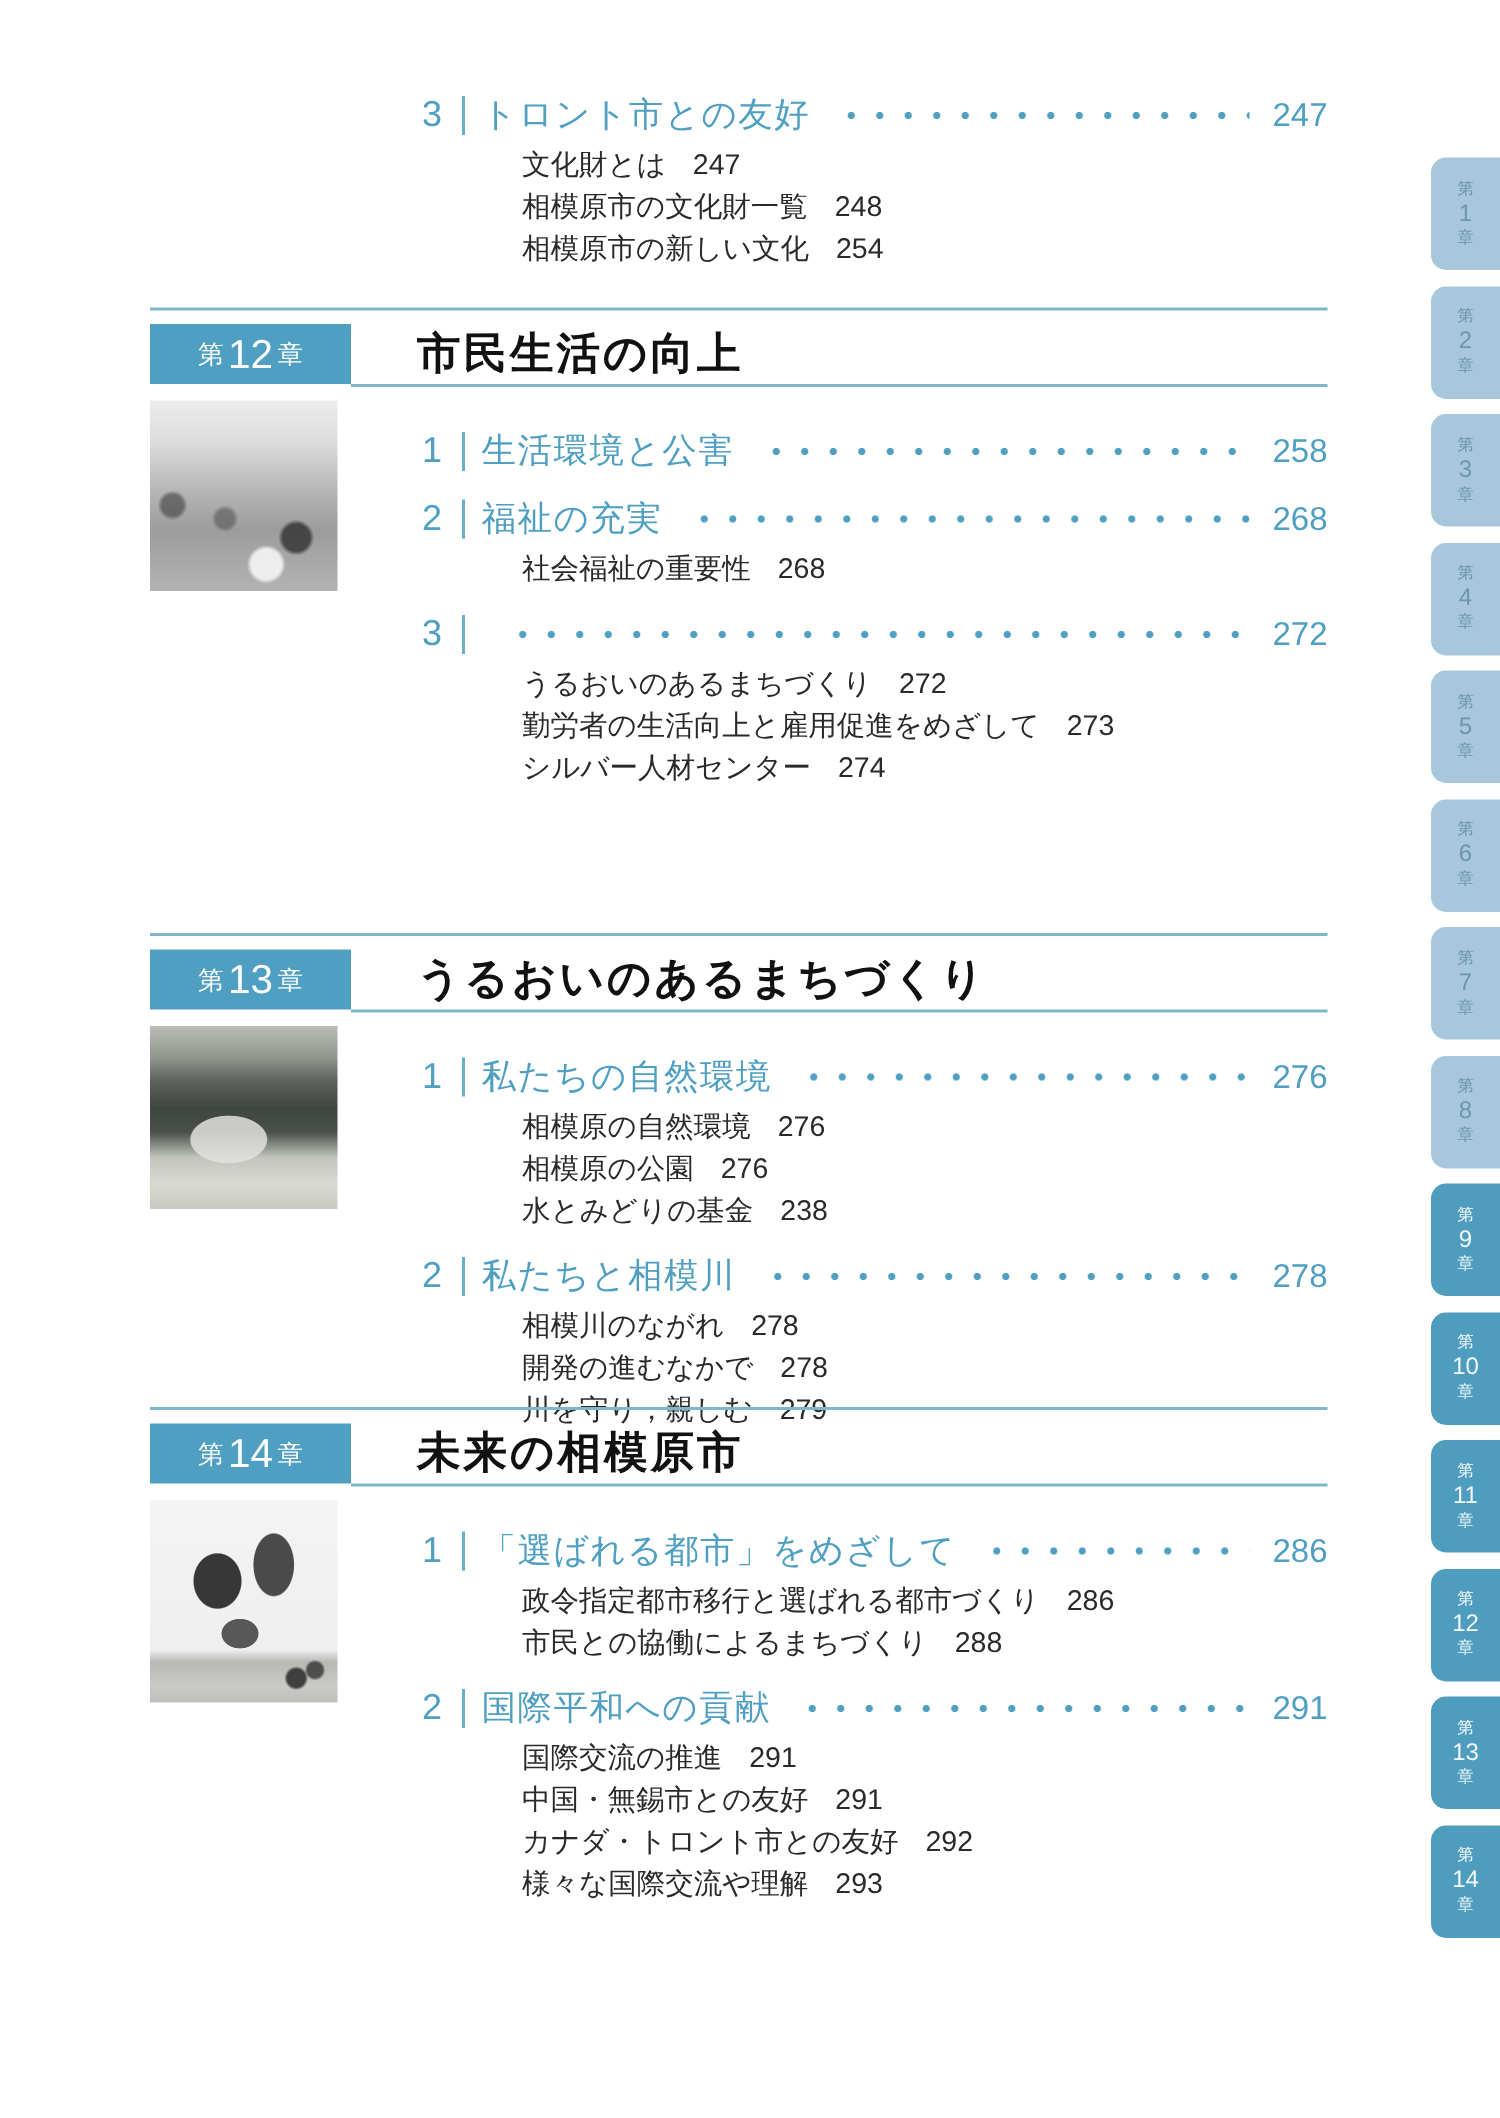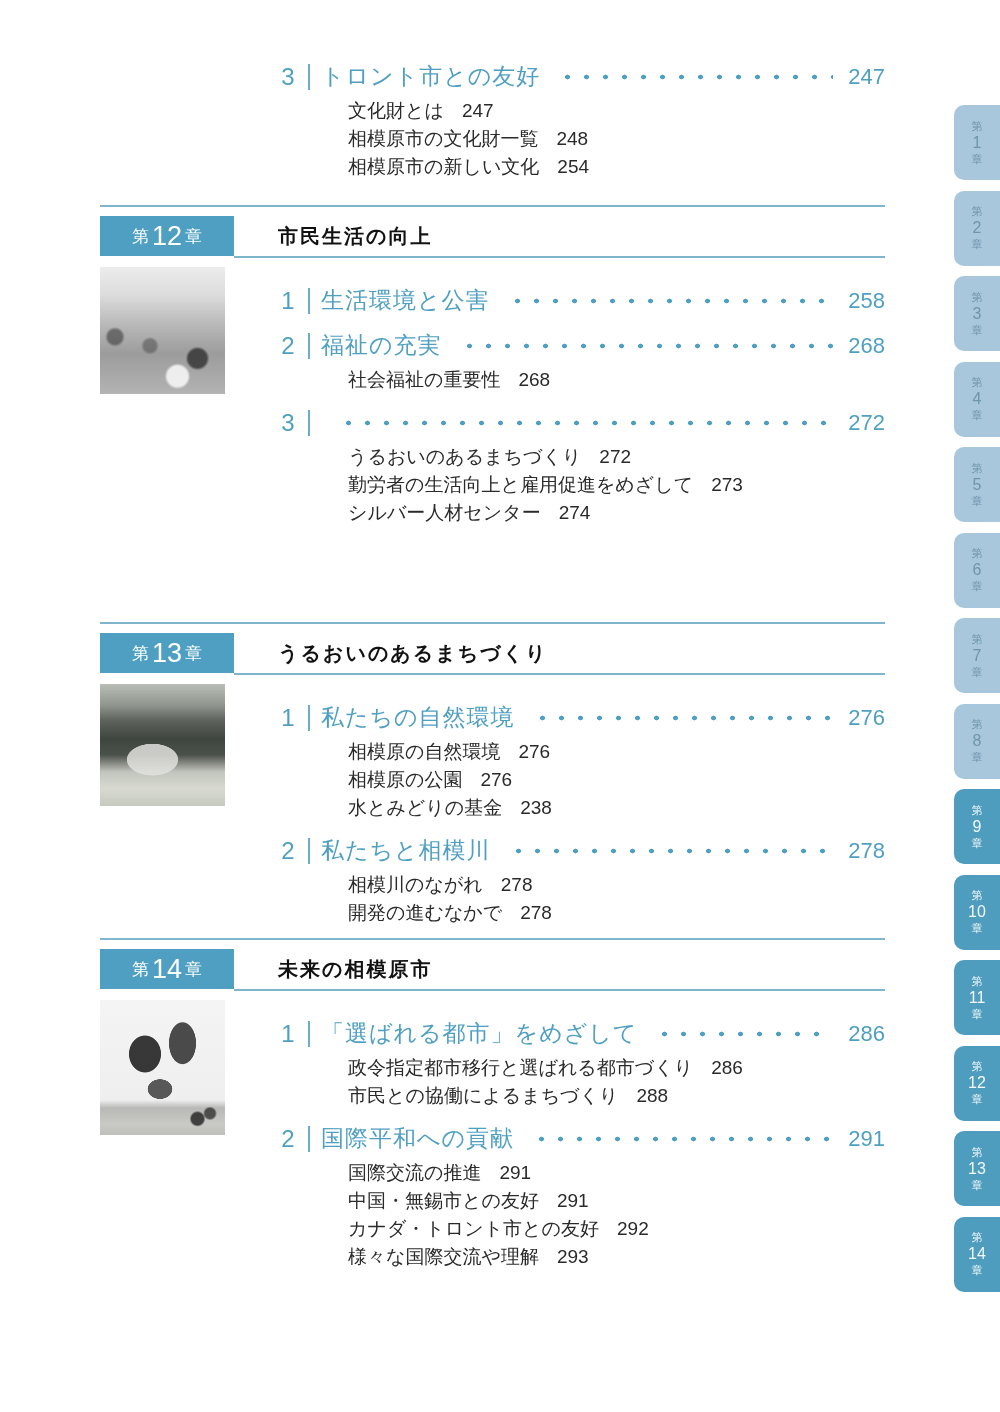--- a/index.html
+++ b/index.html
@@ -33,21 +33,21 @@
   .chapter:nth-of-type(3){top:938px;}
   .chapter-header{display:flex;margin-top:9px;}
   .chapter-badge{
     width:134px;height:40px;background:var(--accent);color:#ffffff;
     display:flex;align-items:center;justify-content:center;gap:2px;flex:0 0 auto;
   }
   .badge-pre,.badge-post{font-size:17px;}
   .badge-num{font-size:27px;line-height:1;margin:0 1px;}
   .title-wrap{flex:1;display:flex;align-items:center;height:40px;border-bottom:2px solid var(--rule);}
   .chapter-title{
-    margin-left:44px;font-size:20px;font-weight:700;letter-spacing:2px;color:#111;
+    margin-left:44px;font-size:29px;font-weight:700;letter-spacing:2px;color:#111;
     font-family:"Liberation Serif","DejaVu Serif",serif;white-space:nowrap;
   }
   .chapter-body{position:relative;margin-top:6px;}
   .chapter-body .sections{margin-left:178px;padding-top:20px;}
   .photo{position:absolute;left:0;top:3px;width:125px;}
   
   .children-gathering-photo{
     height:127px;
     background:
       radial-gradient(circle at 78% 72%, rgba(40,40,40,.75) 9px, rgba(0,0,0,0) 12px),
@@ -200,20 +200,21 @@
       <span class="sec-divider"></span>
       <span class="sec-title">私たちと相模川</span>
       <span class="sec-dots"></span>
       <span class="sec-page">278</span>
     </div>
     <div class="subs">
   <div class="sub"><span class="sub-title">相模川のながれ</span><span class="sub-page">278</span></div>
 
   <div class="sub"><span class="sub-title">開発の進むなかで</span><span class="sub-page">278</span></div>
 
+  <div class="sub"><span class="sub-title">川を守り，親しむ</span><span class="sub-page">279</span></div>
 </div>
   </div>
 </div>
     </div>
   </div>
 
   <div class="chapter">
     <div class="chapter-header">
       <div class="chapter-badge">
         <span class="badge-pre">第</span>

